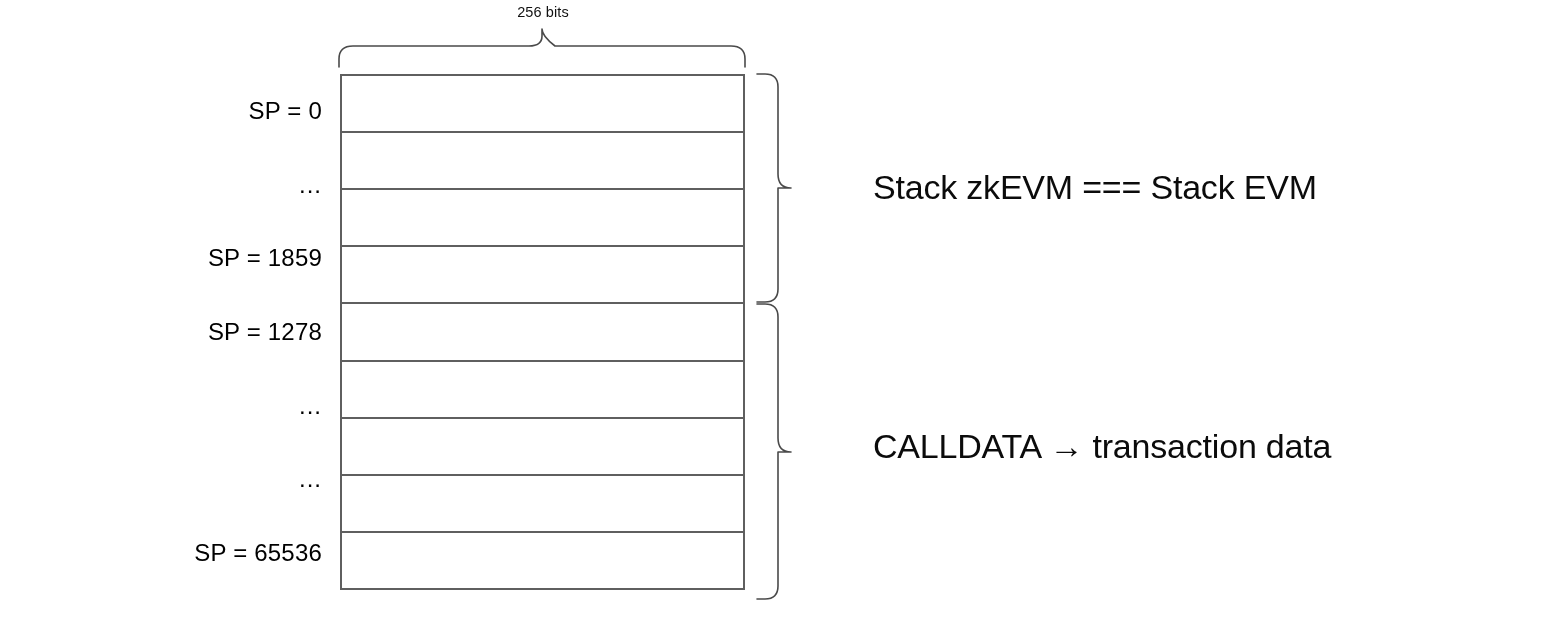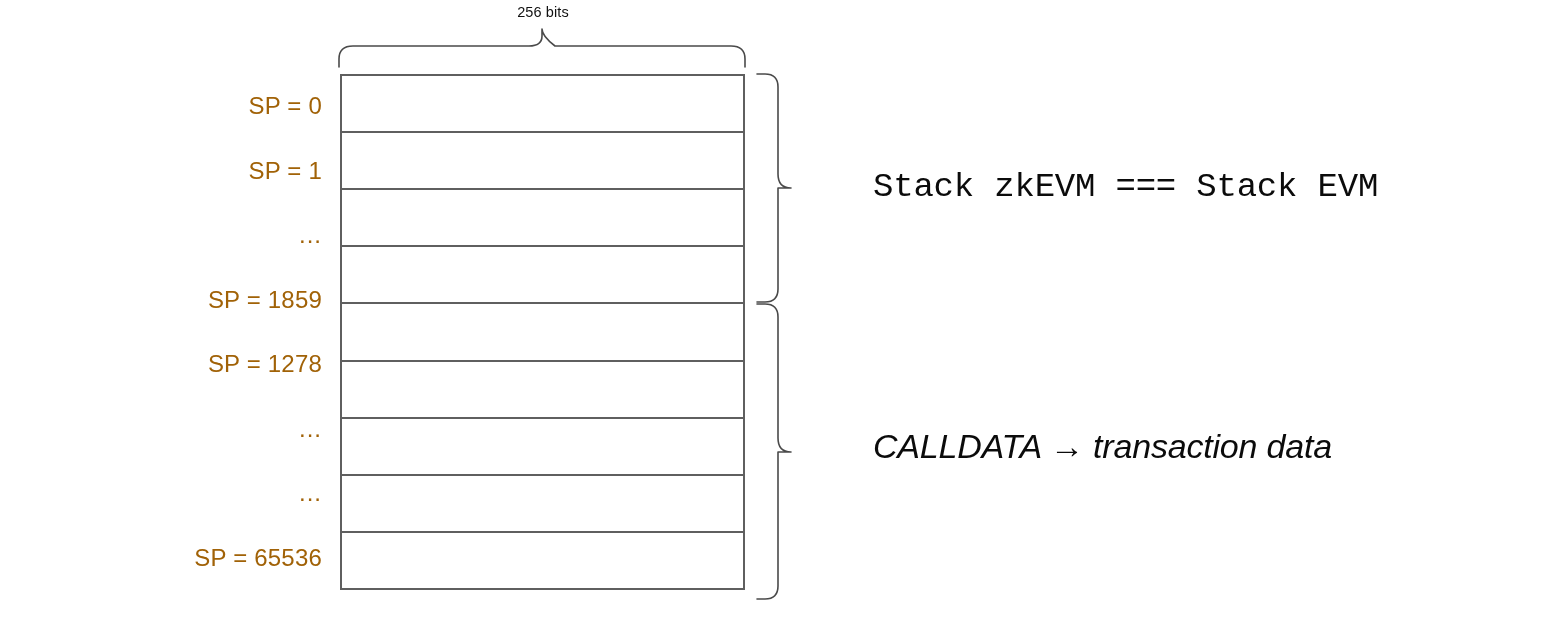--- a/index.html
+++ b/index.html
@@ -82,21 +82,21 @@
     flex-direction: column;
   }
   .row-label {
     flex: 1 1 0;
     display: flex;
     align-items: center;
     justify-content: flex-end;
     padding-right: 0px;
     font-size: 24px;
     line-height: 1;
-    color: #a16207;
+    color: #000000;
     white-space: nowrap;
     letter-spacing: 0.2px;
     margin-left: 22px;
   }
   .row-label.ellipsis {
     font-size: 24px;
     letter-spacing: 1px;
   }
 
   
@@ -113,44 +113,41 @@
     position: absolute;
     font-size: 34px;
     line-height: 1;
     color: #0b0b0b;
     white-space: nowrap;
     letter-spacing: -0.2px;
   }
   #annotation-stack {
     left: 873px;
     top: 170px;
-    font-family: Liberation Mono, monospace;
   }
   #annotation-calldata {
     left: 873px;
     top: 429px;
-    font-style: italic;
   }
 </style>
 </head>
 <body>
 
 <div id="diagram-root">
 
   <div id="width-label">256 bits</div>
 
   <div id="top-brace">
     <svg width="416" height="42" viewBox="0 0 416 42" fill="none" xmlns="http://www.w3.org/2000/svg">
       <path d="M3 41 L3 33 Q3 20 17 20 L193 20 Q206 20 206 10 L206 3 Q206 10 219 20 L395 20 Q409 20 409 33 L409 41" stroke="#4a4a4a" stroke-width="1.6" fill="none" stroke-linecap="round" stroke-linejoin="round"></path>
     </svg>
   </div>
 
   <div id="row-labels">
     <div class="row-label">SP = 0</div>
-    <div class="row-label">SP = 1</div>
     <div class="row-label ellipsis">...</div>
     <div class="row-label">SP = 1859</div>
     <div class="row-label">SP = 1278</div>
     <div class="row-label ellipsis">...</div>
     <div class="row-label ellipsis">...</div>
     <div class="row-label">SP = 65536</div>
   </div>
 
   <div id="stack-table">
     <div class="stack-row"></div>

